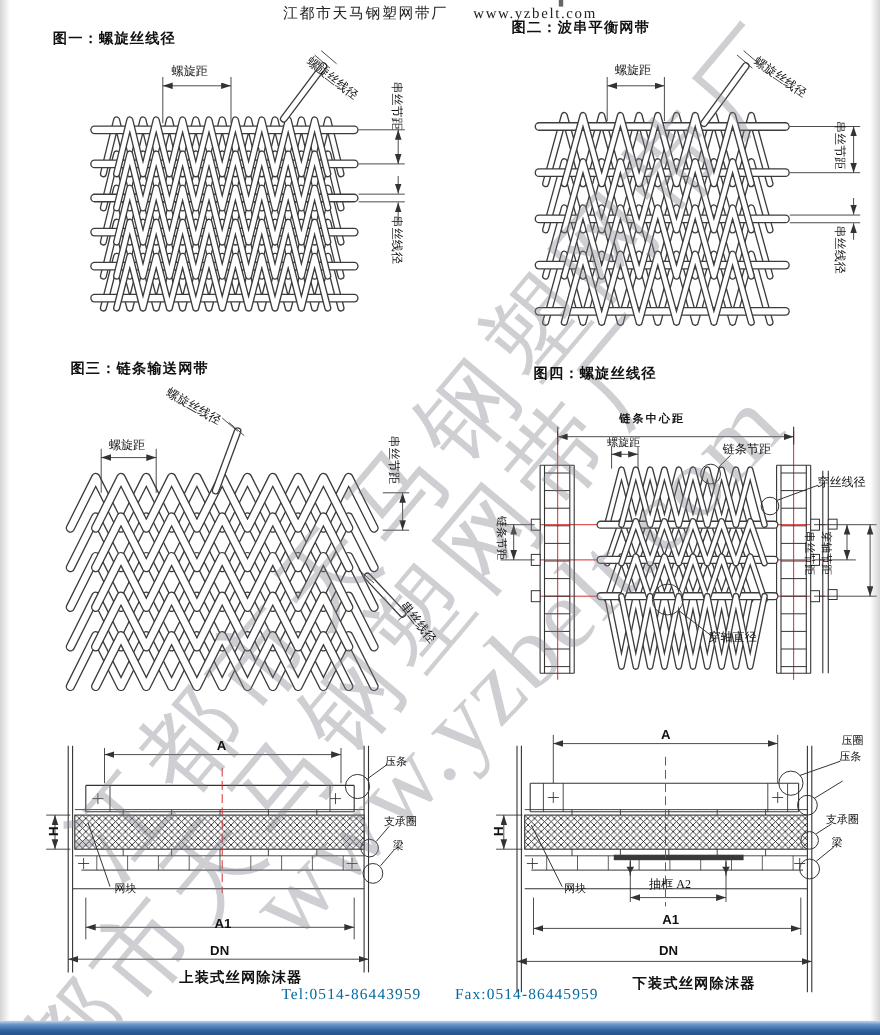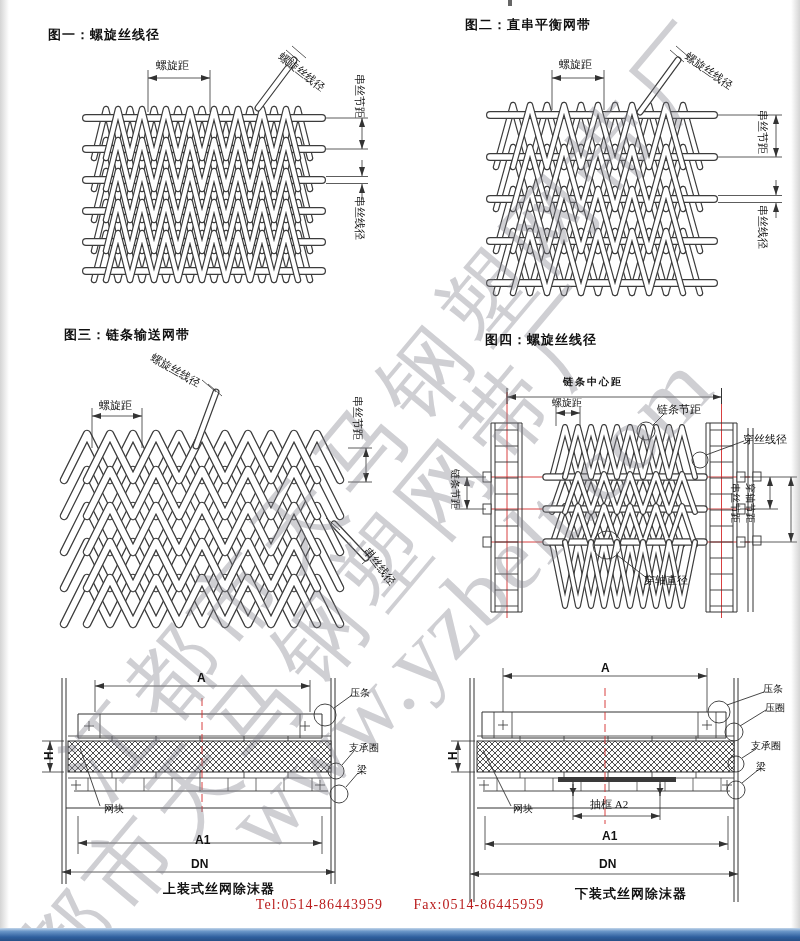--- a/index.html
+++ b/index.html
@@ -25,21 +25,21 @@
        white-space:nowrap;z-index:10;letter-spacing:1px;}
   .dima{position:absolute;font:12px "Liberation Sans",sans-serif;color:#111;
         white-space:nowrap;z-index:10;font-weight:600;}
   .v{transform:rotate(90deg);transform-origin:top left;}
   .vr{transform:rotate(-90deg);transform-origin:top left;}
   .d30{transform:rotate(30deg);transform-origin:top left;}
   .d35{transform:rotate(35deg);transform-origin:top left;}
   .d38{transform:rotate(38deg);transform-origin:top left;}
   .d52{transform:rotate(52deg);transform-origin:top left;}
   .footer{position:absolute;left:0;right:0;top:897px;text-align:center;z-index:10;
-          font-size:14px;letter-spacing:1px;color:#b91c1c;}
+          font-size:14px;letter-spacing:1px;color:#0369a1;}
   .footer span{margin:0 13px;}
   .bluebar{position:absolute;left:0;right:0;bottom:0;height:13px;z-index:20;
            background:linear-gradient(180deg,#c3d6ea 0%,#6b97c9 25%,#2e5f9e 70%,#274f86 100%);}
   .edge{position:absolute;top:0;bottom:13px;width:9px;z-index:15;pointer-events:none;}
   .edgeL{left:0;background:linear-gradient(90deg,rgba(160,160,160,.45),rgba(255,255,255,0));}
   .edgeR{right:0;background:linear-gradient(270deg,rgba(160,160,160,.45),rgba(255,255,255,0));}
 </style>
 </head>
 <body>
 
@@ -399,24 +399,28 @@
       <line x1="728" y1="816" x2="728" y2="850" stroke="#333" stroke-width="0.8"></line>
       <line x1="485" y1="844" x2="728" y2="844" stroke="#333" stroke-width="0.8" marker-start="url(#ar)" marker-end="url(#ar)"></line>
       <line x1="470" y1="874" x2="738" y2="874" stroke="#333" stroke-width="0.8" marker-start="url(#ar)" marker-end="url(#ar)"></line>
       <line x1="605" y1="688" x2="605" y2="824" stroke="#d42a2a" stroke-width="0.9" stroke-dasharray="8,4"></line>
     </svg>
 
   <div class="wm wm1">江都市天马钢塑网带厂</div>
   <div class="wm wm2">www.yzbelt.com</div>
   <div class="wm wm3">江都市天马钢塑网带厂</div>
 
+  <div class="hdr">
+    <span>江都市天马钢塑网带厂</span>
+    <span>www.yzbelt.com</span>
+  </div>
   <div class="tick"></div>
 
   <div class="ttl" style="left:48px;top:26px">图一：螺旋丝线径</div>
-  <div class="ttl" style="left:465px;top:16px">图二：直串平衡网带</div>
+  <div class="ttl" style="left:465px;top:16px">图二：波串平衡网带</div>
   <div class="ttl" style="left:64px;top:326px">图三：链条输送网带</div>
   <div class="ttl" style="left:485px;top:331px">图四：螺旋丝线径</div>
 
   <div class="lb" style="left:156px;top:59px">螺旋距</div>
   <div class="lb d38" style="left:284px;top:50px">螺旋丝线径</div>
   <div class="lb v" style="left:366px;top:74px">串丝节距</div>
   <div class="lb v" style="left:366px;top:196px">串丝线径</div>
 
   <div class="lb" style="left:559px;top:58px">螺旋距</div>
   <div class="lb d35" style="left:690px;top:50px">螺旋丝线径</div>
@@ -442,21 +446,21 @@
   <div class="dima vr" style="left:42px;top:760px">H</div>
   <div class="lb sm" style="left:349px;top:742px">支承圈</div>
   <div class="lb sm" style="left:357px;top:764px">梁</div>
   <div class="lb sm" style="left:104px;top:803px">网块</div>
   <div class="dima" style="left:195px;top:833px">A1</div>
   <div class="dima" style="left:191px;top:857px">DN</div>
   <div class="cap" style="left:163px;top:880px">上装式丝网除沫器</div>
 
   <div class="dima" style="left:601px;top:661px">A</div>
   <div class="lb sm" style="left:763px;top:683px">压条</div>
-  <div class="lb sm" style="left:765px;top:702px">压圈</div>
+  <div class="lb sm" style="left:765px;top:668px">压圈</div>
   <div class="lb sm" style="left:751px;top:740px">支承圈</div>
   <div class="lb sm" style="left:756px;top:761px">梁</div>
   <div class="dima vr" style="left:446px;top:760px">H</div>
   <div class="lb sm" style="left:513px;top:803px">网块</div>
   <div class="lb" style="left:590px;top:798px">抽框 A2</div>
   <div class="dima" style="left:602px;top:829px">A1</div>
   <div class="dima" style="left:599px;top:857px">DN</div>
   <div class="cap" style="left:575px;top:885px">下装式丝网除沫器</div>
 
   <div class="footer">

